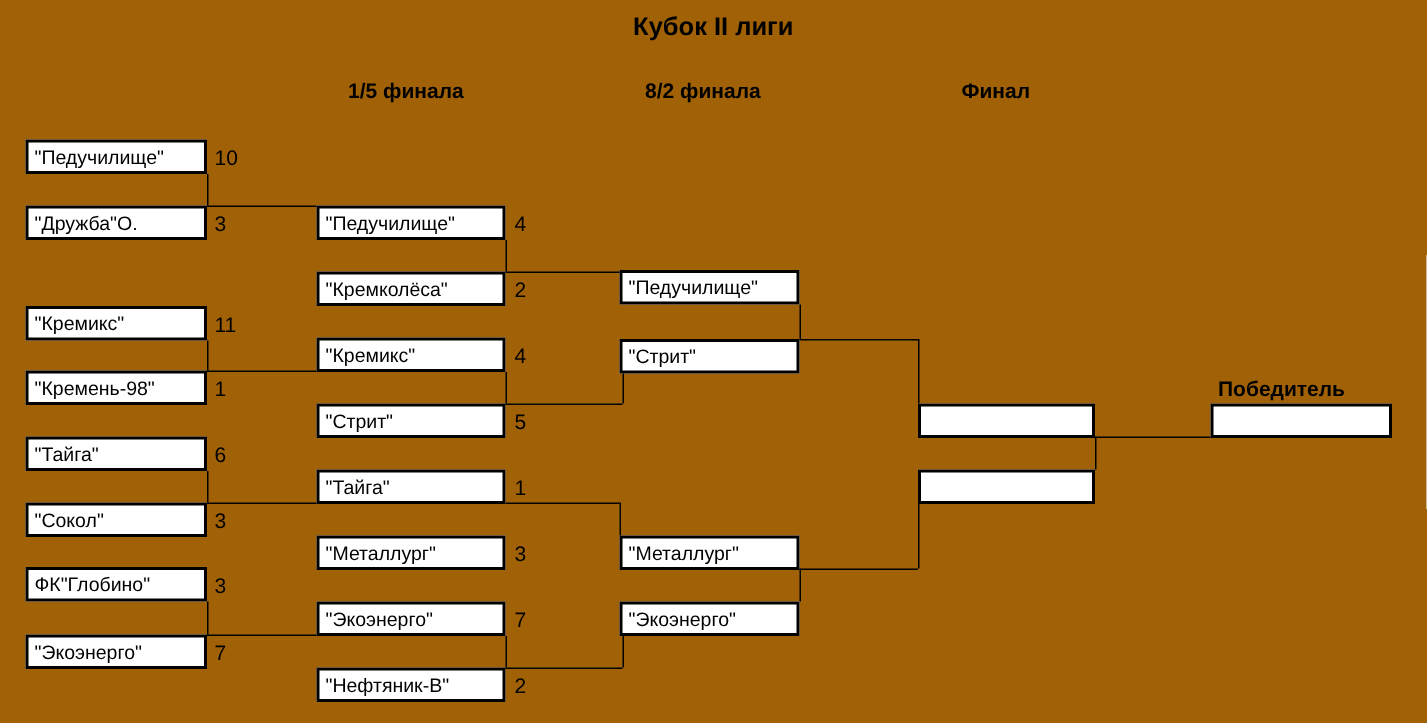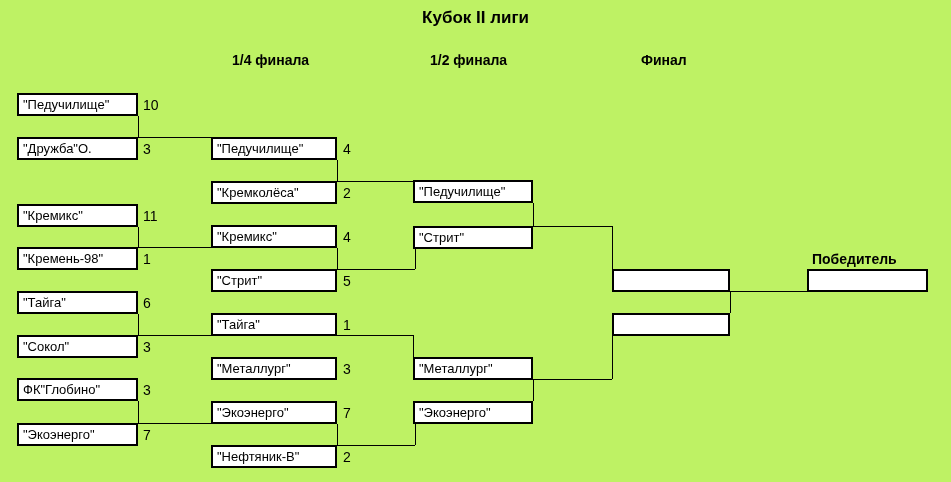--- a/index.html
+++ b/index.html
@@ -1,20 +1,20 @@
 <!DOCTYPE html>
 <html><head>
 <meta charset="utf-8">
 <style>
   html, body { margin: 0; padding: 0; background: #ffffff; }
   .stage {
     position: relative;
     width: 951px;
     height: 482px;
-    background: #bef264;
+    background: #a16207;
     font-family: "Liberation Sans", sans-serif;
     color: #000000;
     overflow: hidden;
   }
   .title {
     position: absolute;
     left: 0; top: 8px; width: 951px;
     text-align: center;
     font-size: 17px;
     font-weight: bold;
@@ -53,22 +53,22 @@
   .hline, .vline { position: absolute; background: #000000; }
   .hline { height: 1px; }
   .vline { width: 1px; }
 </style>
 </head>
 <body>
 
 <div class="stage">
 
   <div class="title">Кубок II лиги</div>
-  <div class="round-header" style="left:232px;">1/4 финала</div>
-  <div class="round-header" style="left:430px;">1/2 финала</div>
+  <div class="round-header" style="left:232px;">1/5 финала</div>
+  <div class="round-header" style="left:430px;">8/2 финала</div>
   <div class="round-header" style="left:641px;text-align:center;">Финал</div>
   <div class="winner-label" style="left:812px;top:251px;">Победитель</div>
 
   <div class="box" style="left:17px;top:93px;width:121px;">"Педучилище"</div>
   <div class="box" style="left:17px;top:137px;width:121px;">"Дружба"О.</div>
   <div class="box" style="left:17px;top:204px;width:121px;">"Кремикс"</div>
   <div class="box" style="left:17px;top:247px;width:121px;">"Кремень-98"</div>
   <div class="box" style="left:17px;top:291px;width:121px;">"Тайга"</div>
   <div class="box" style="left:17px;top:335px;width:121px;">"Сокол"</div>
   <div class="box" style="left:17px;top:378px;width:121px;">ФК"Глобино"</div>

